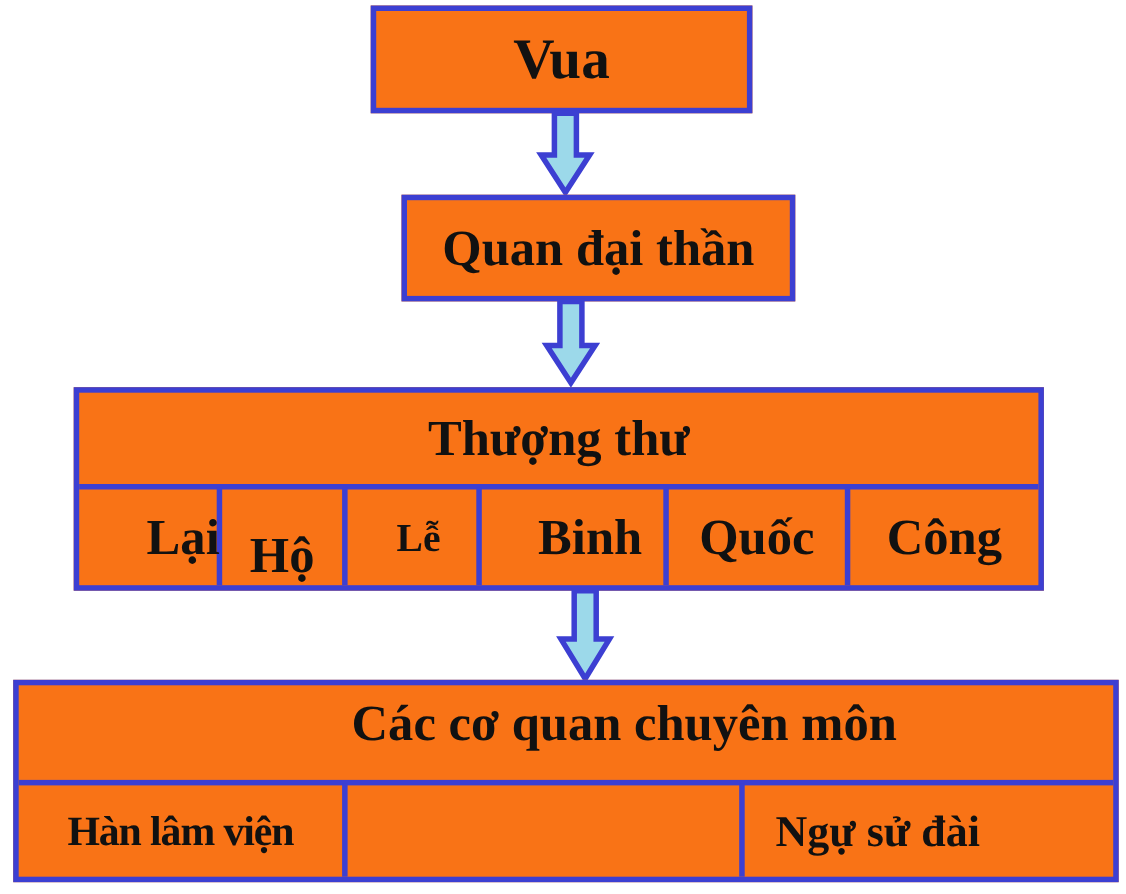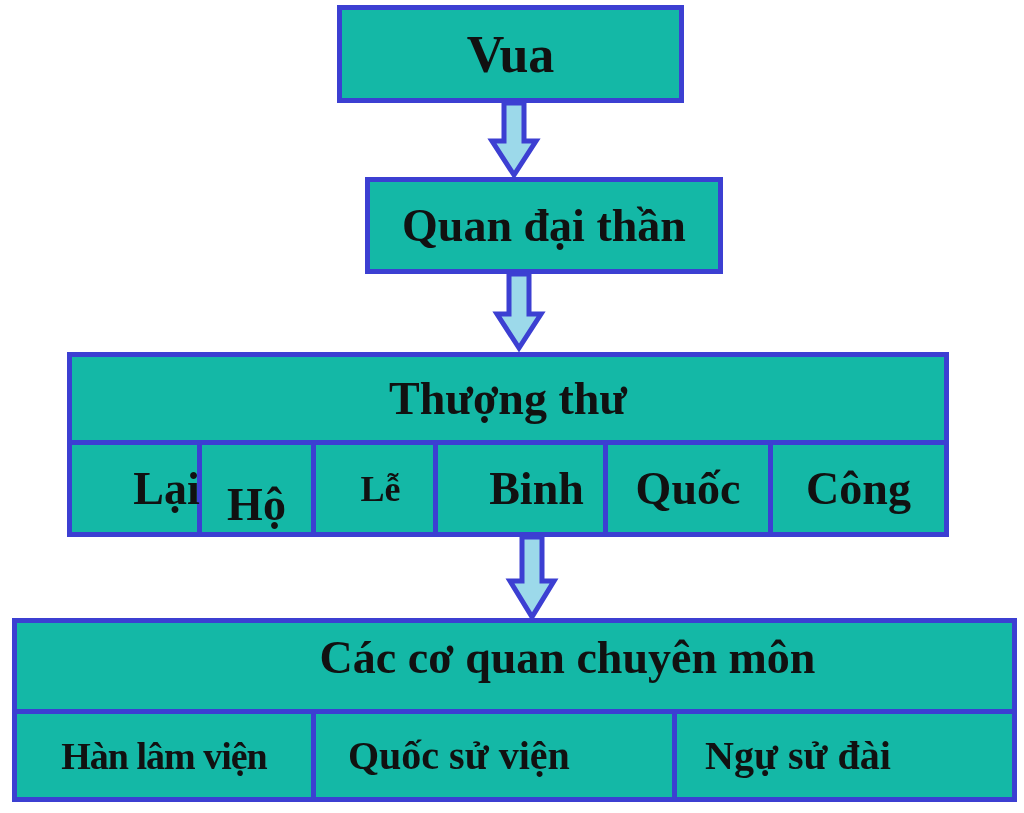--- a/index.html
+++ b/index.html
@@ -1,18 +1,18 @@
 <!DOCTYPE html>
 <html><head>
 <meta charset="utf-8">
 <style>
   html,body{margin:0;padding:0;background:#ffffff;}
   body{width:1024px;height:813px;position:relative;overflow:hidden;
        font-family:"Liberation Serif","DejaVu Serif",serif;font-weight:bold;color:#111;}
-  .box{position:absolute;background:#14b8a6;border:5px solid #3c3fd2;box-sizing:border-box;}
+  .box{position:absolute;background:#f97316;border:5px solid #3c3fd2;box-sizing:border-box;}
   .lbl{position:absolute;display:flex;align-items:center;justify-content:center;white-space:nowrap;}
   .hline{position:absolute;height:5px;background:#3c3fd2;}
   .vline{position:absolute;width:5px;background:#3c3fd2;}
   svg{position:absolute;overflow:visible;}
 </style>
 </head>
 <body>
 
 <div class="box" style="left:337px;top:5px;width:347px;height:98px;">
   <div class="lbl" style="left:0;top:0;right:0;bottom:0;font-size:52px;">Vua</div>
@@ -51,15 +51,14 @@
   <polygon points="14,0 34,0 34,44 46,44 24,80 2,44 14,44" fill="#9cd9ea" stroke="#3c3fd2" stroke-width="5" stroke-linejoin="miter"></polygon>
 </svg>
 
 <div class="box" style="left:12px;top:618px;width:1005px;height:184px;">
   <div class="lbl" style="left:0;top:0;right:0;height:68px;font-size:46px;padding-left:106px;box-sizing:border-box;">Các cơ quan chuyên môn</div>
   <div class="hline" style="left:0;right:0;top:86px;"></div>
   <div class="vline" style="left:294px;top:89px;bottom:0;"></div>
   <div class="vline" style="left:655px;top:89px;bottom:0;"></div>
 
   <div class="lbl" style="left:0;width:294px;top:91px;bottom:0;font-size:38px;letter-spacing:-1px;">Hàn lâm viện</div>
-  <div class="lbl" style="left:299px;width:356px;top:91px;bottom:0;font-size:40px;justify-content:flex-start;padding-left:32px;box-sizing:border-box;">Quốc sử viện</div>
   <div class="lbl" style="left:660px;right:0;top:91px;bottom:0;font-size:40px;justify-content:flex-start;padding-left:28px;box-sizing:border-box;">Ngự sử đài</div>
 </div>
 
 </body></html>

